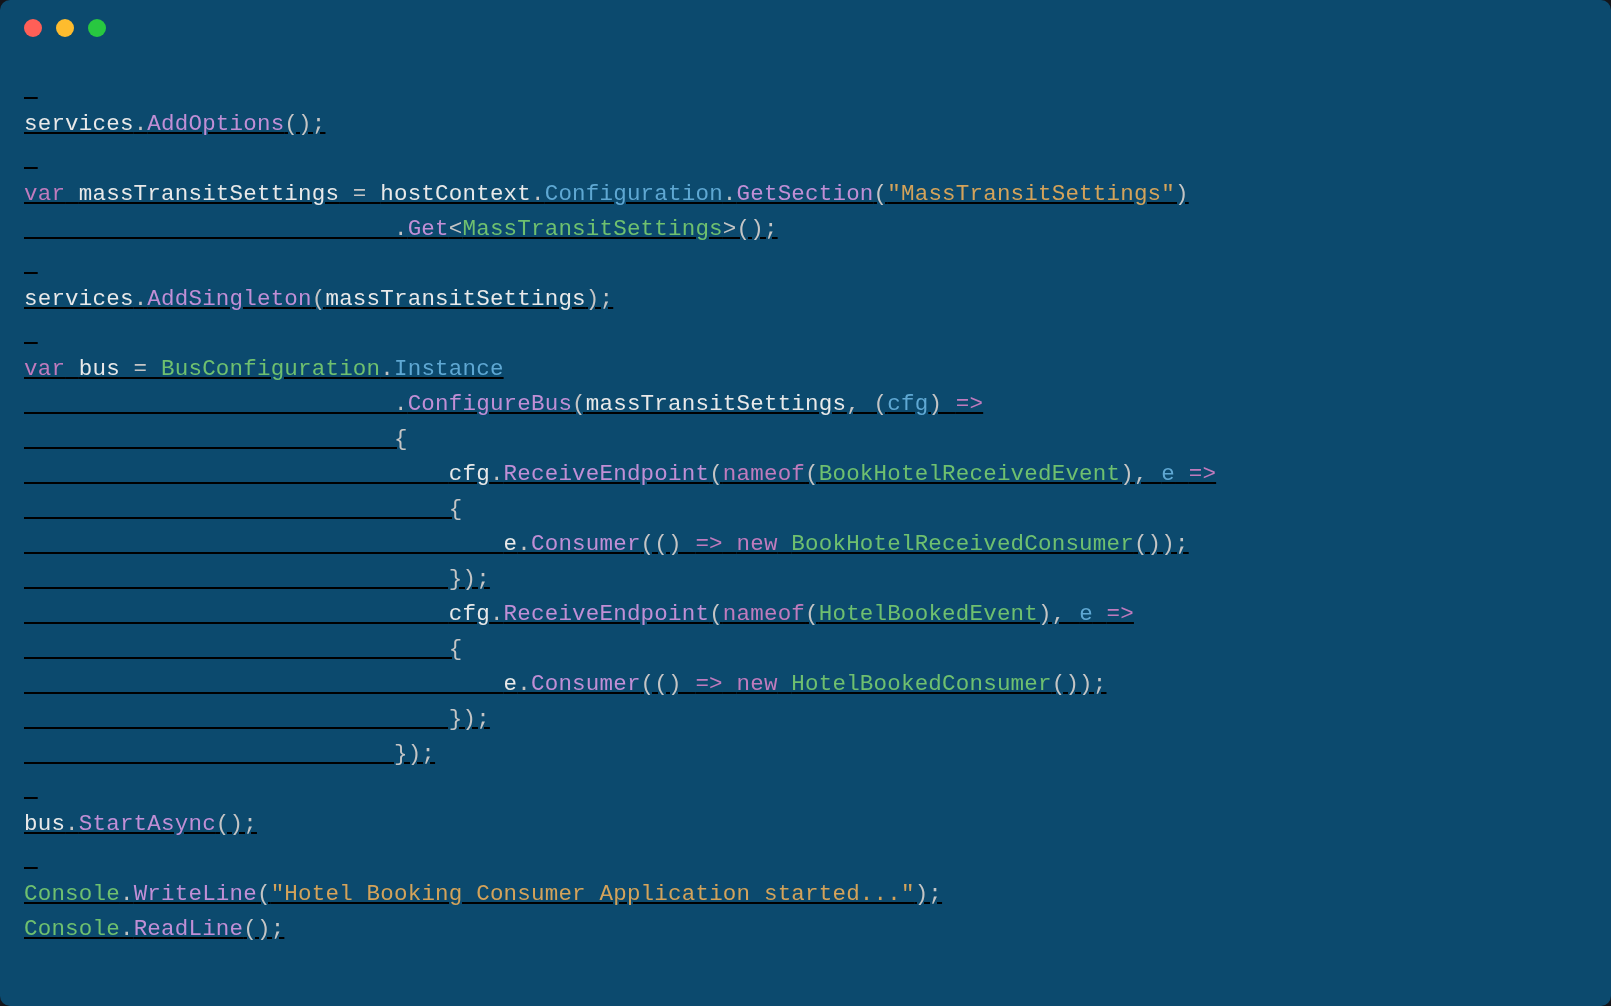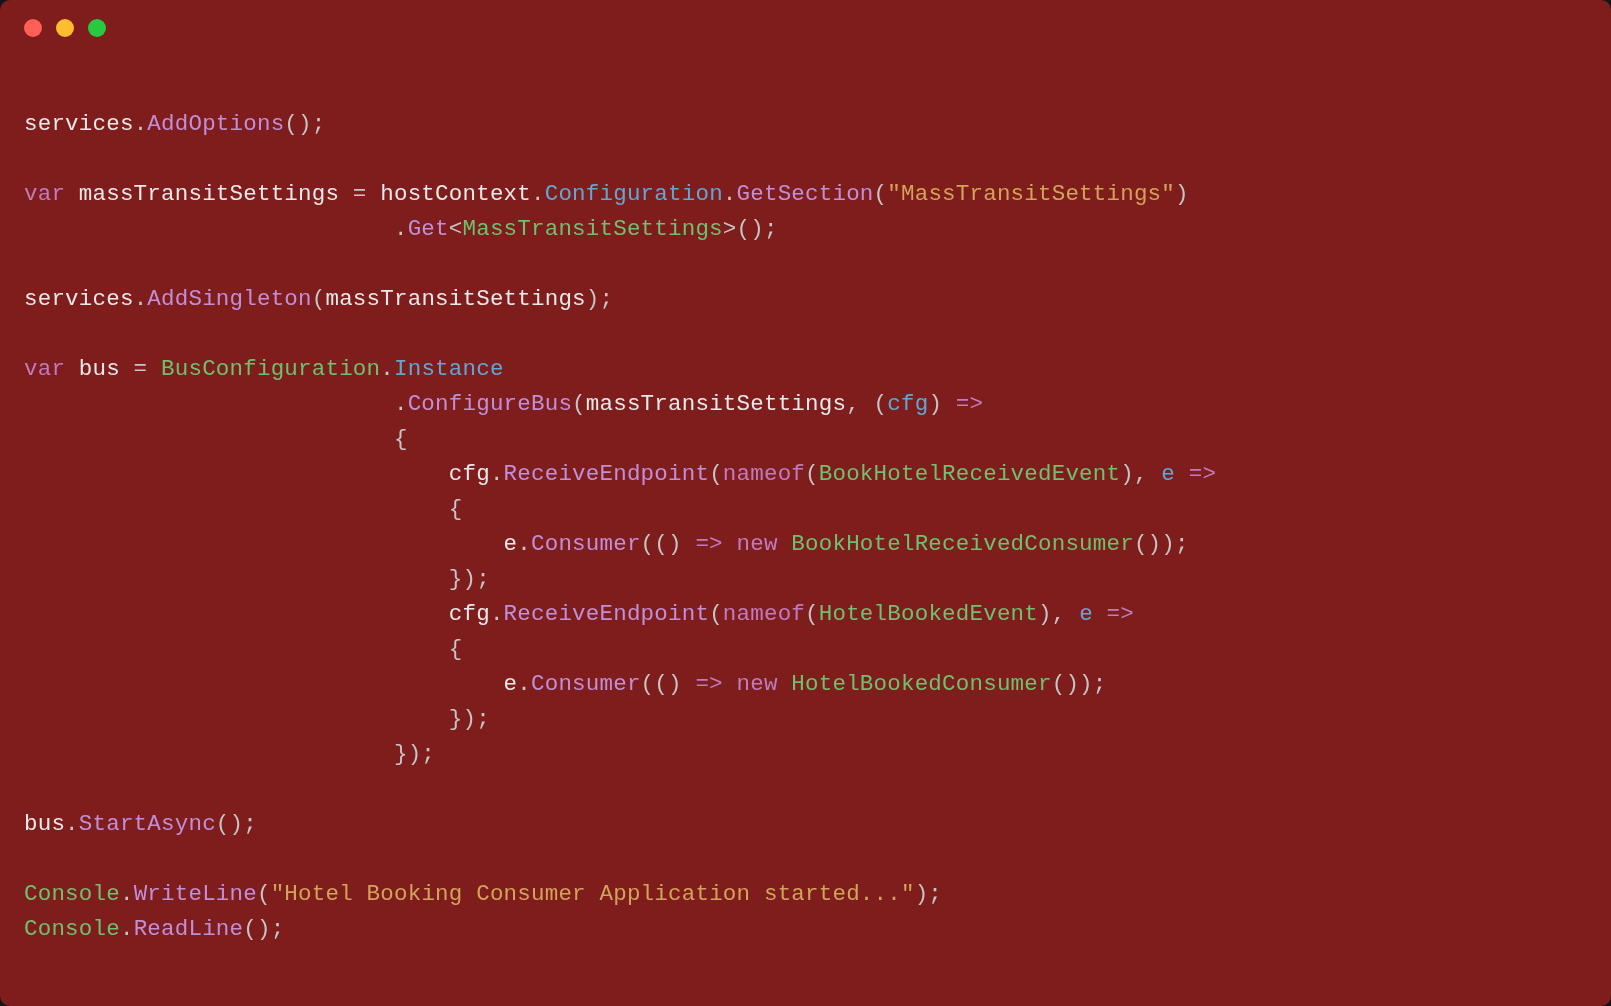--- a/index.html
+++ b/index.html
@@ -5,22 +5,23 @@
     * { margin: 0; padding: 0; box-sizing: border-box; }
     html, body { width: 1611px; height: 1006px; }
     body {
       background: #14151a;
       font-family: "SF Mono", Monaco, Menlo, Consolas, "Liberation Mono", monospace;
       overflow: hidden;
     }
     .window {
       width: 100%;
       height: 100%;
-      background: #7f1d1d;
+      background: #0c4a6e;
       border-radius: 10px;
+      text-decoration: underline;
     }
     .titlebar {
       height: 56px;
       display: flex;
       align-items: center;
       padding-left: 24px;
       gap: 14px;
     }
     .traffic-light {
       width: 18px;

